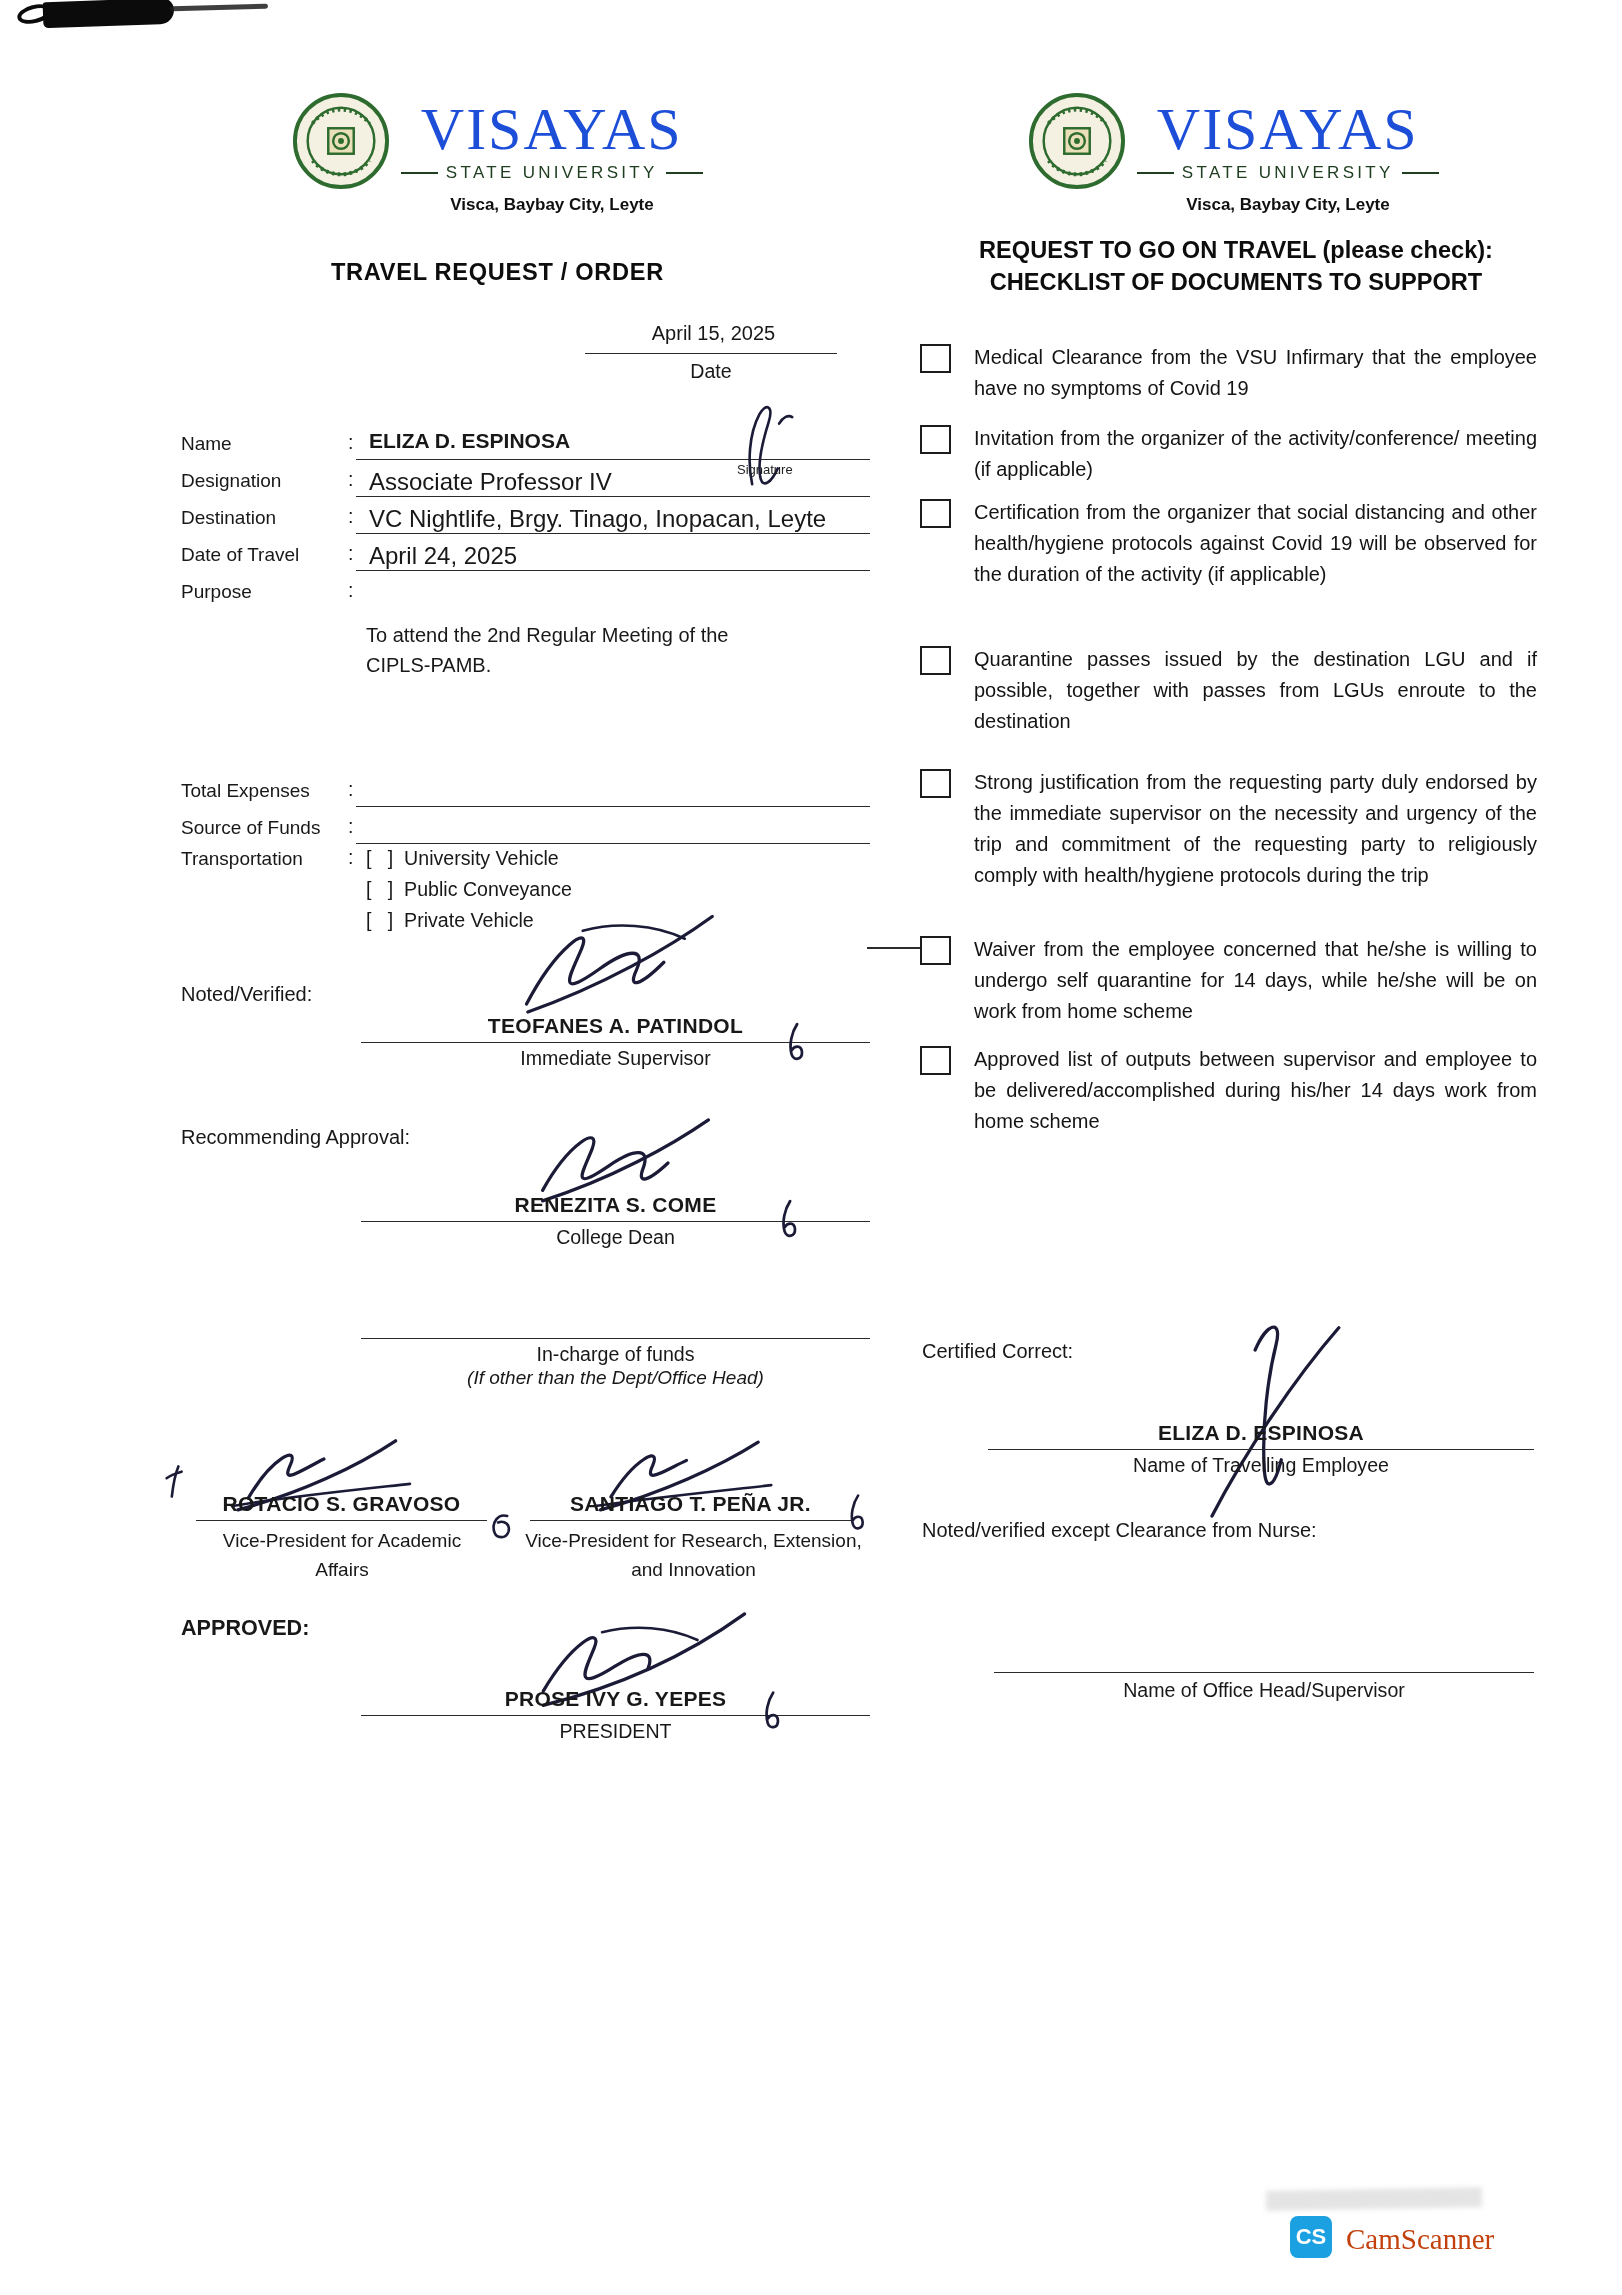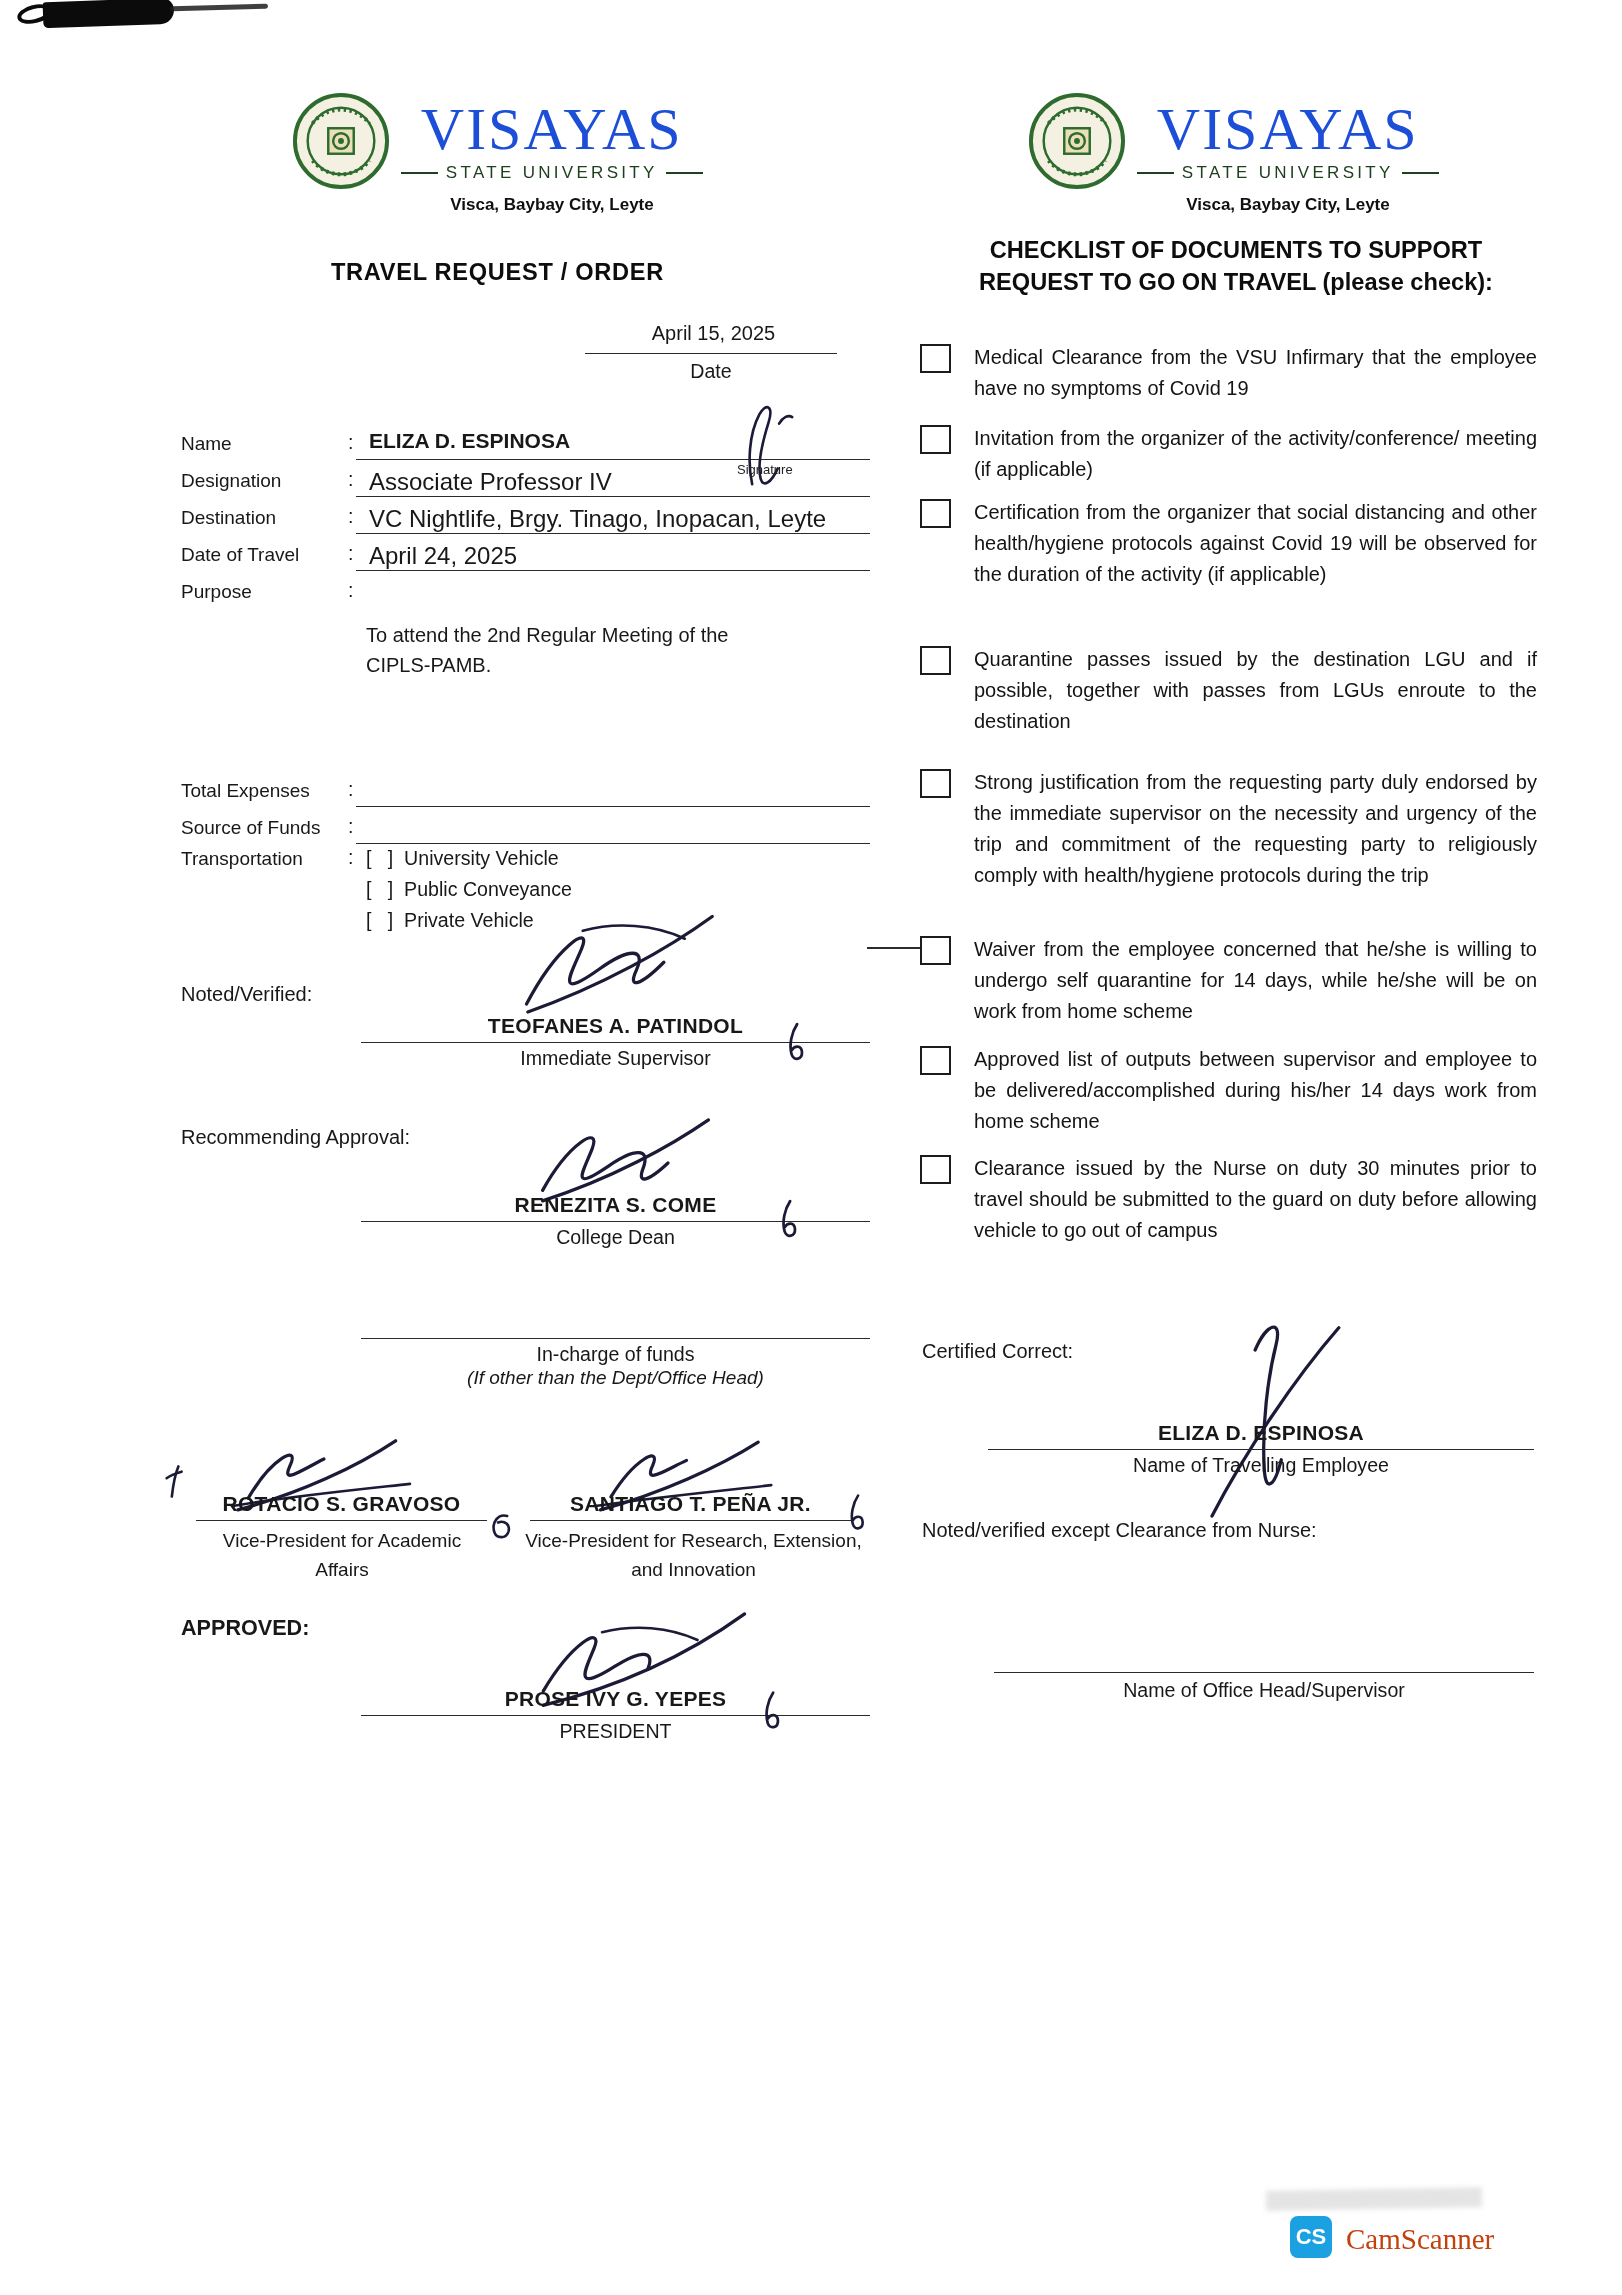--- a/index.html
+++ b/index.html
@@ -136,22 +136,22 @@
           <span>STATE UNIVERSITY</span>
           <span class="rule"></span>
         </div>
       </div>
     </div>
     <div class="uni-address">Visca, Baybay City, Leyte</div>
   </div>
 
   <div class="form-title">TRAVEL REQUEST / ORDER</div>
   <div class="chk-title">
+    <div>REQUEST TO GO ON TRAVEL (please check):</div>
     <div>CHECKLIST OF DOCUMENTS TO SUPPORT</div>
-    <div>REQUEST TO GO ON TRAVEL (please check):</div>
   </div>
 
   <div class="date-value">April 15, 2025</div>
   <div class="date-rule"></div>
   <div class="date-label">Date</div>
 
   <div class="frow" style="top:428px">
     <span class="flabel">Name</span>
     <span class="fcolon">:</span>
     <span class="fvalue bold">ELIZA D. ESPINOSA</span>
@@ -319,24 +319,20 @@
     <p class="ctext">Strong justification from the requesting party duly endorsed by the immediate supervisor on the necessity and urgency of the trip and commitment of the requesting party to religiously comply with health/hygiene protocols during the trip</p>
   </div>
   <div class="citem" style="top:934px">
     <span class="cbox"></span>
     <p class="ctext">Waiver from the employee concerned that he/she is willing to undergo self quarantine for 14 days, while he/she will be on work from home scheme</p>
   </div>
   <div class="citem" style="top:1044px">
     <span class="cbox"></span>
     <p class="ctext">Approved list of outputs between supervisor and employee to be delivered/accomplished during his/her 14 days work from home scheme</p>
   </div>
-  <div class="citem" style="top:1153px">
-    <span class="cbox"></span>
-    <p class="ctext">Clearance issued by the Nurse on duty 30 minutes prior to travel should be submitted to the guard on duty before allowing vehicle to go out of campus</p>
-  </div>
 
   <div class="slabel" style="left:922px;top:1340px">Certified Correct:</div>
   <svg class="ink" style="left:1178px;top:1308px" width="183" height="216" viewBox="0 0 280 330">
     <path d="M118,64 C136,22 160,16 150,56 C138,104 128,178 132,246 C134,284 148,272 158,232" stroke-width="5"></path>
     <path d="M52,318 C102,222 178,108 246,30" stroke-width="5"></path>
   </svg>
   <div class="sigblock" style="left:988px;top:1420px;width:546px">
     <div class="sname">ELIZA D. ESPINOSA</div>
     <div class="srule"></div>
     <div class="stitle">Name of Travelling Employee</div>

